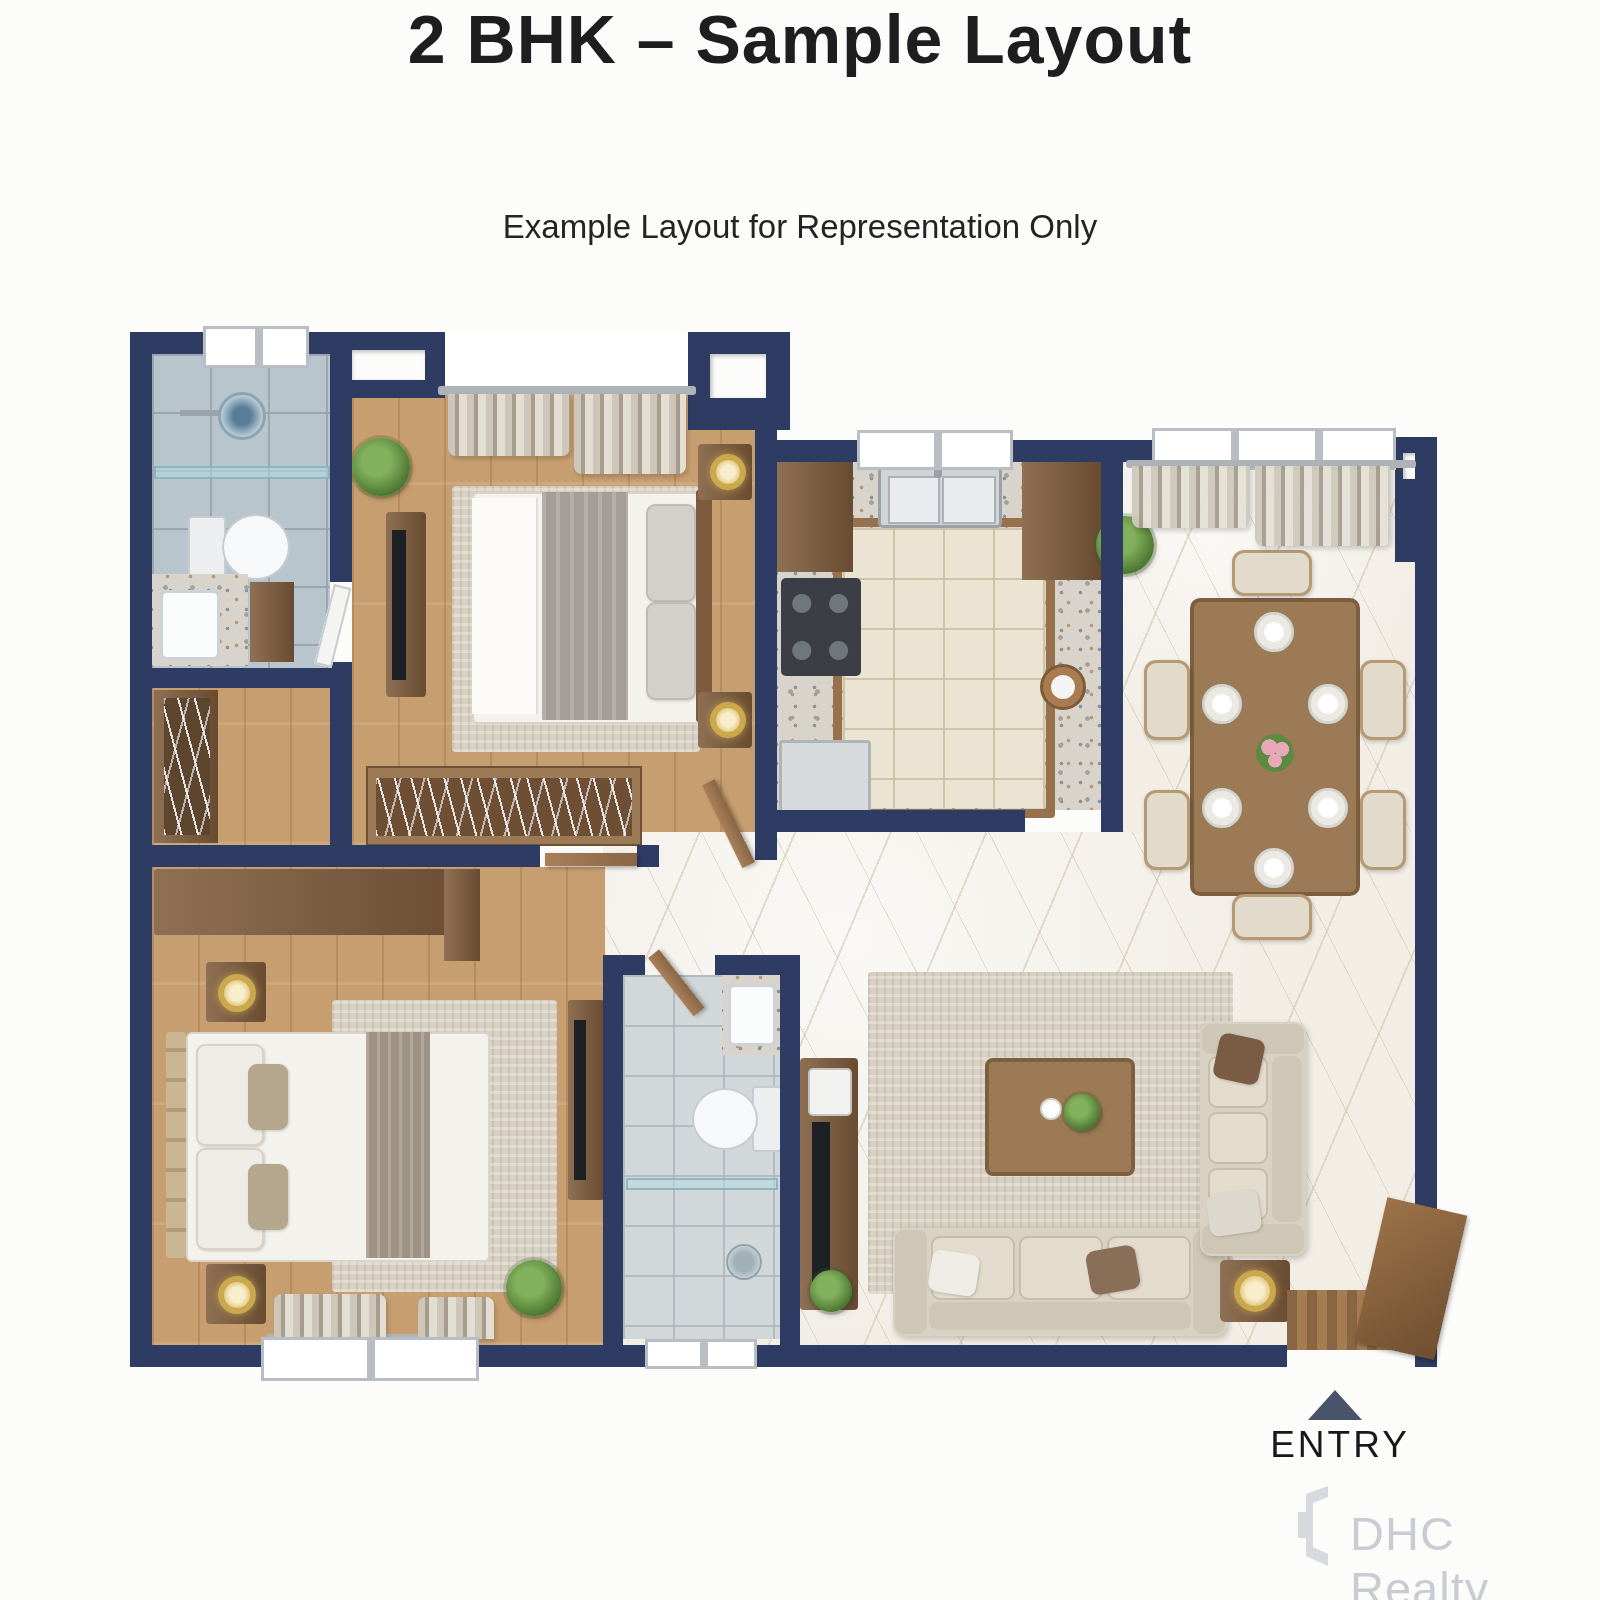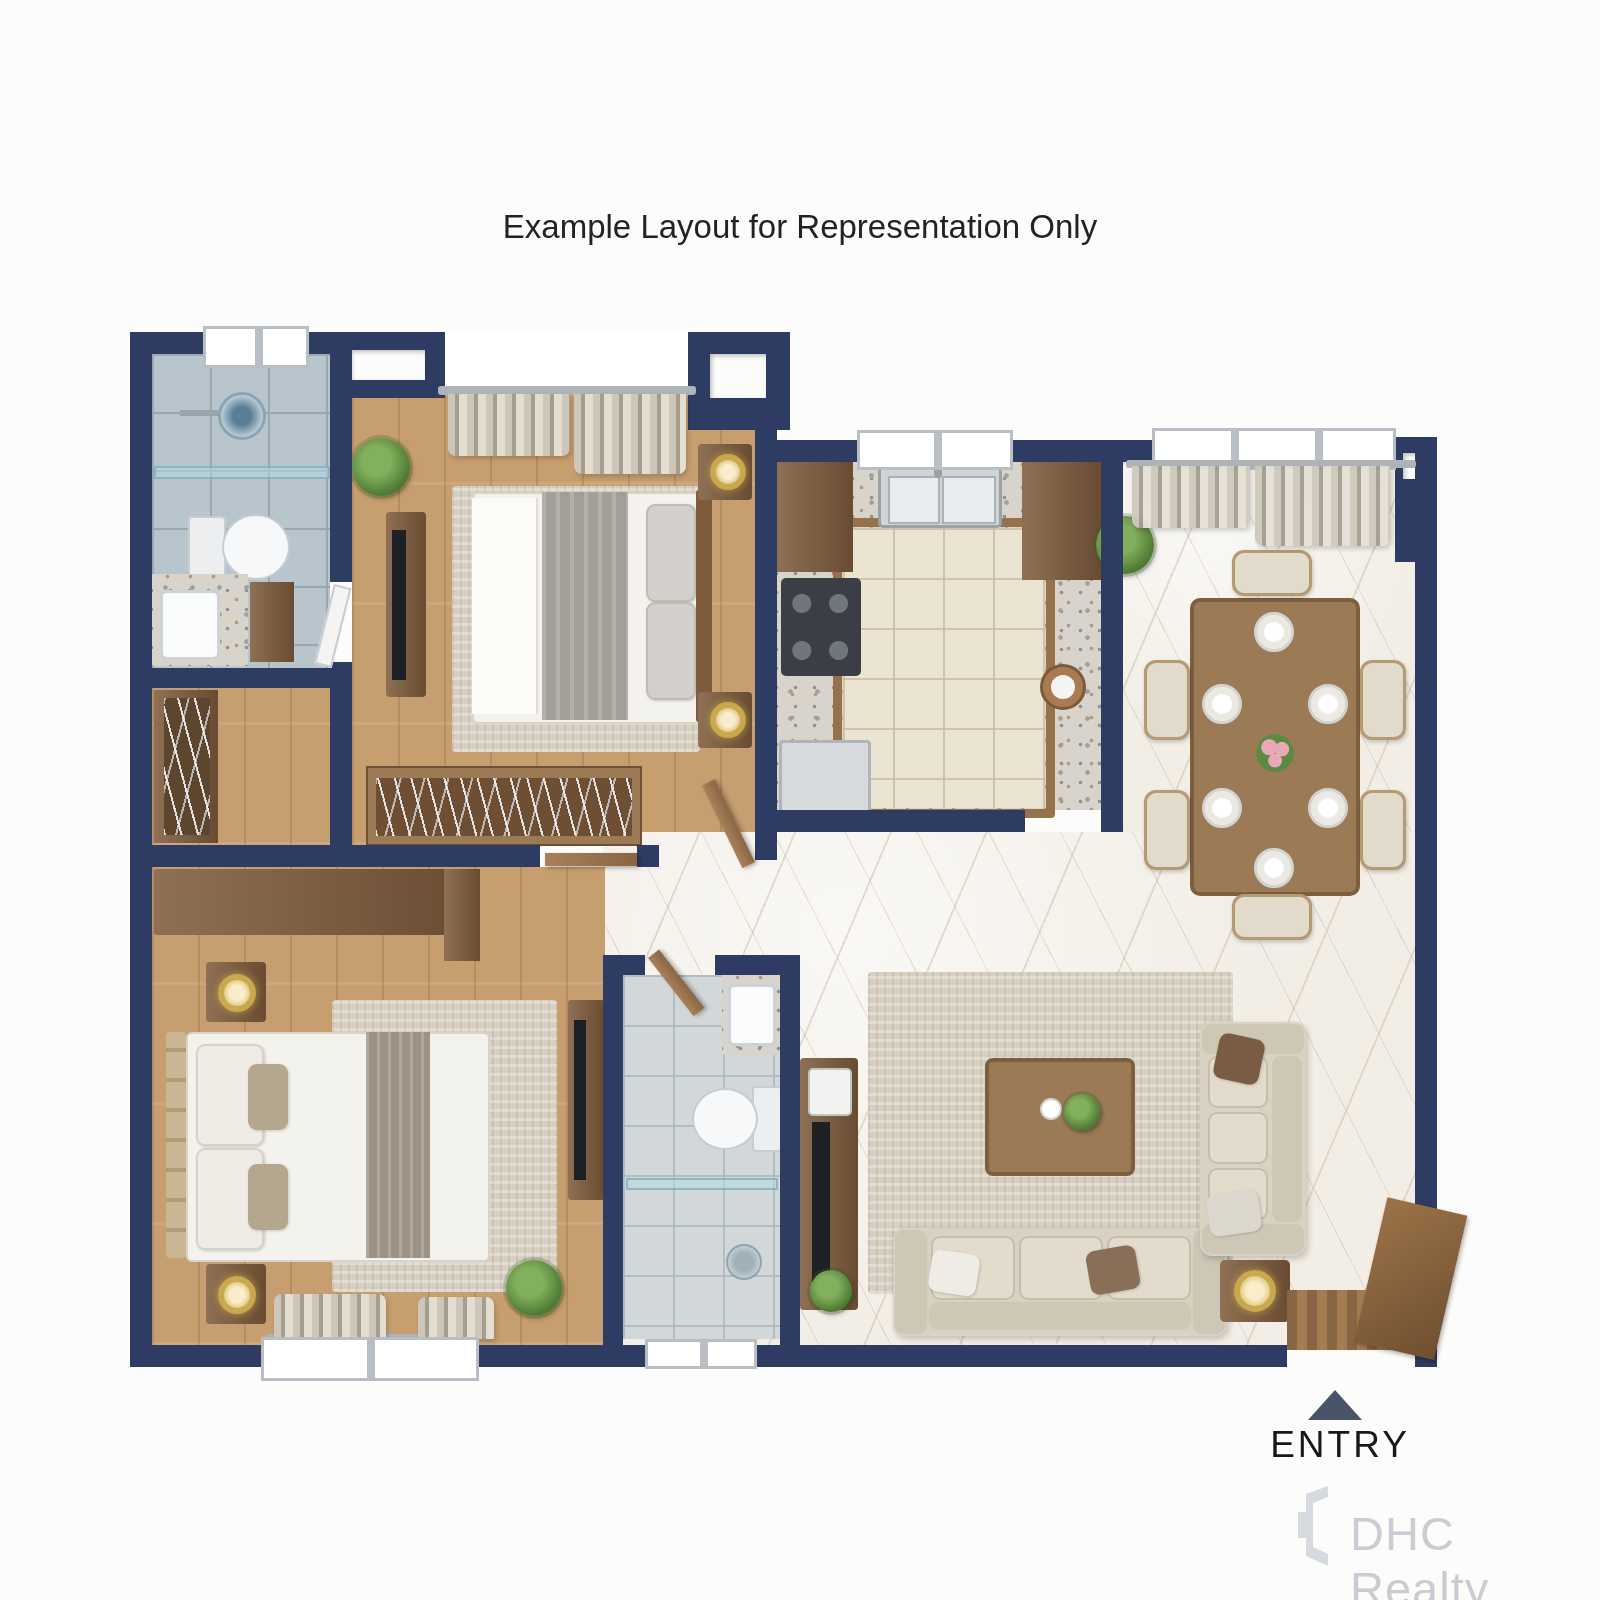--- a/index.html
+++ b/index.html
@@ -38,20 +38,21 @@
   .subtitle{position:absolute;left:0;right:0;top:208px;text-align:center;font-size:33px;font-weight:400;color:#232324;}
   .entry-label{position:absolute;left:1240px;top:1424px;width:200px;text-align:center;font-size:37px;font-weight:500;letter-spacing:3px;color:#17181a;}
   .entry-arrow{position:absolute;left:1308px;top:1390px;width:0;height:0;border-left:27px solid transparent;border-right:27px solid transparent;border-bottom:30px solid #49536a;}
   .wm-text{position:absolute;left:1350px;top:1506px;font-size:47px;font-weight:400;color:#c9ccd2;letter-spacing:1px;}
 </style>
 </head>
 <body>
 
 <div id="canvas">
 
+  <div class="title">2 BHK – Sample Layout</div>
   <div class="subtitle">Example Layout for Representation Only</div>
 
   <div>
     <div class="abs tile1" style="left:152px;top:354px;width:178px;height:316px;"></div>
     <div class="abs plank" style="left:152px;top:688px;width:178px;height:157px;"></div>
     <div class="abs plank" style="left:352px;top:354px;width:403px;height:491px;"></div>
     <div class="abs terrazzo" style="left:777px;top:462px;width:324px;height:348px;"></div>
     <div class="abs ktile" style="left:843px;top:528px;width:202px;height:280px;"></div>
     <div class="abs marble" style="left:1123px;top:462px;width:292px;height:370px;"></div>
     <div class="abs marble" style="left:603px;top:832px;width:812px;height:513px;"></div>

